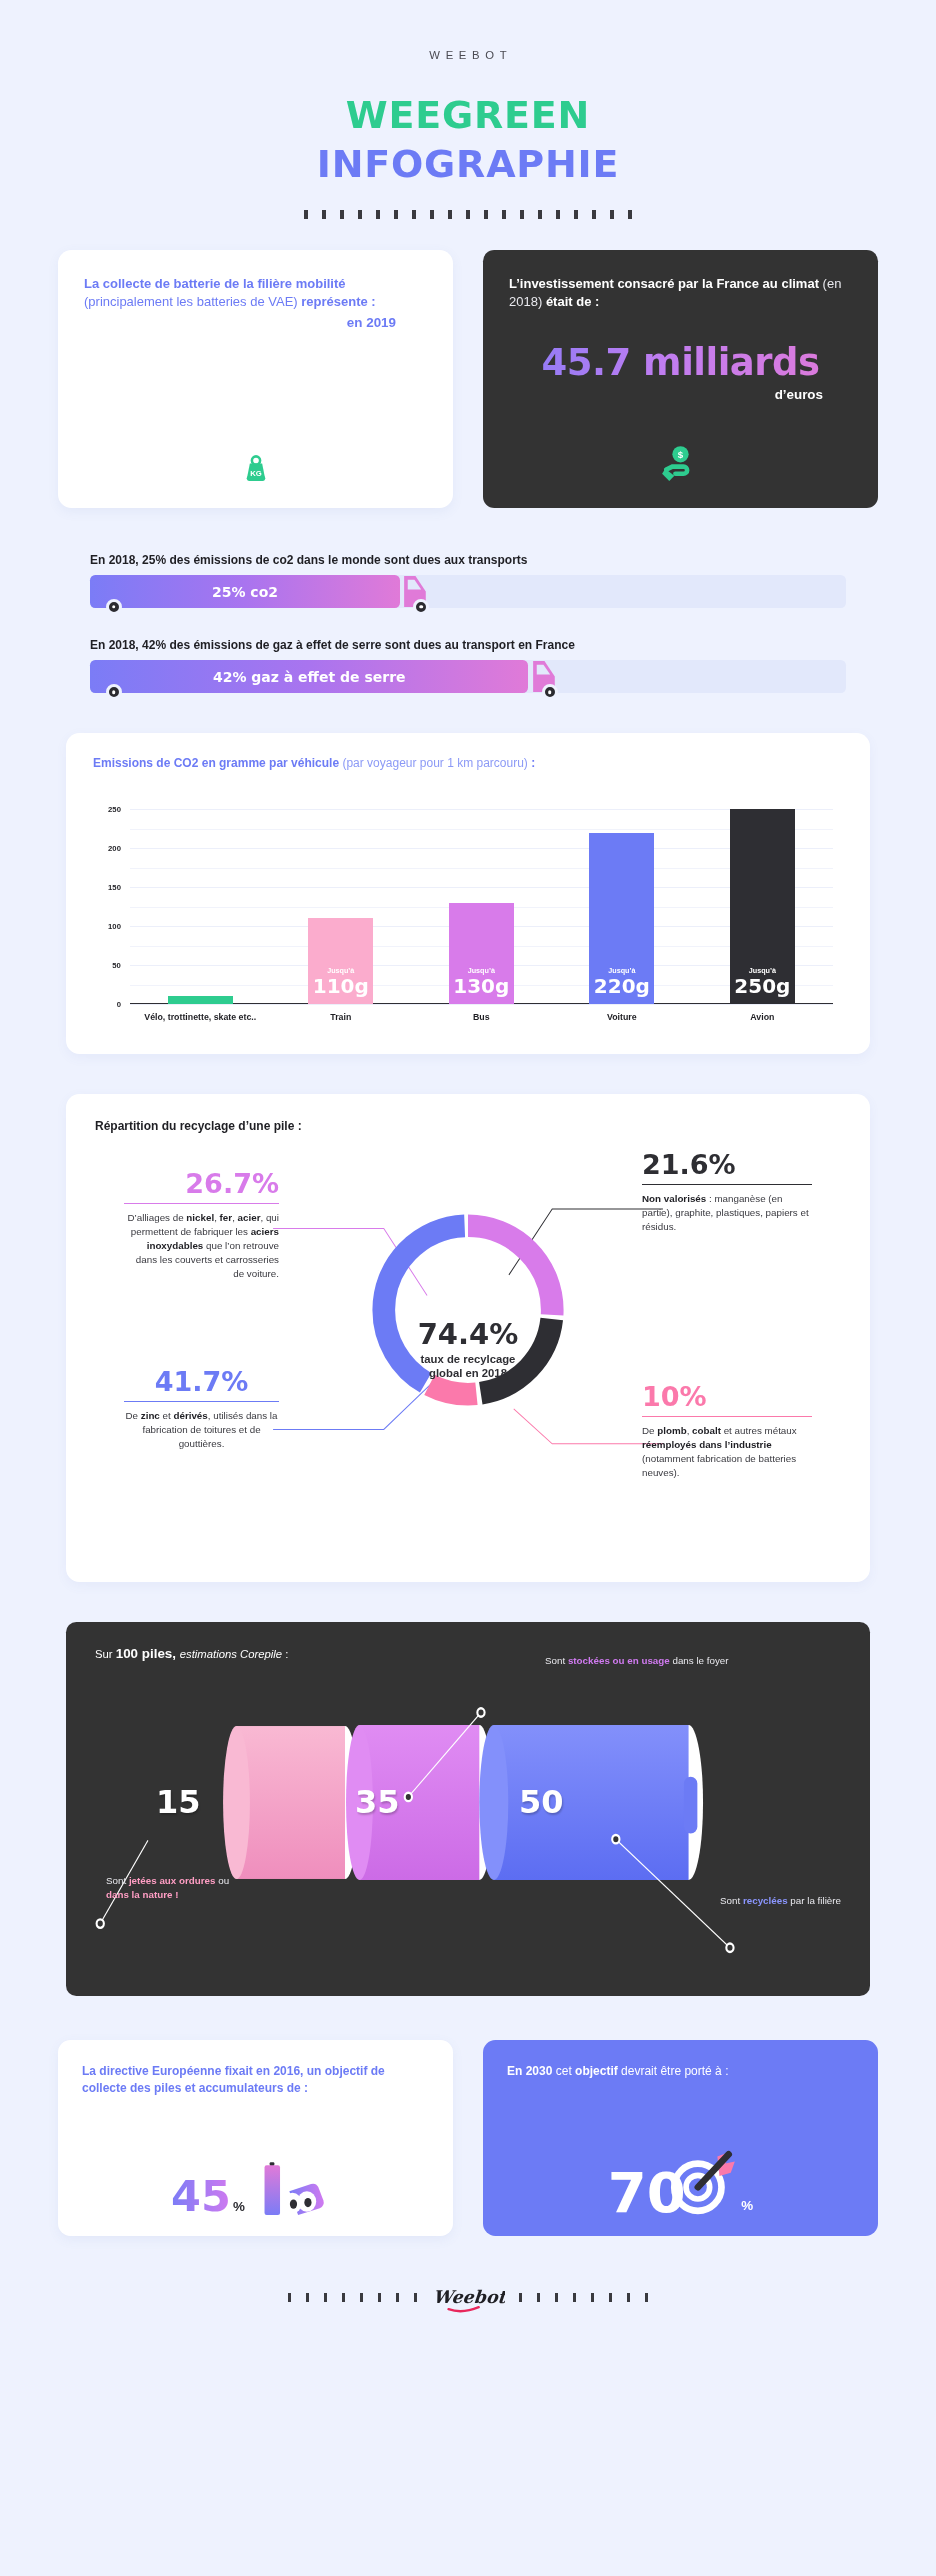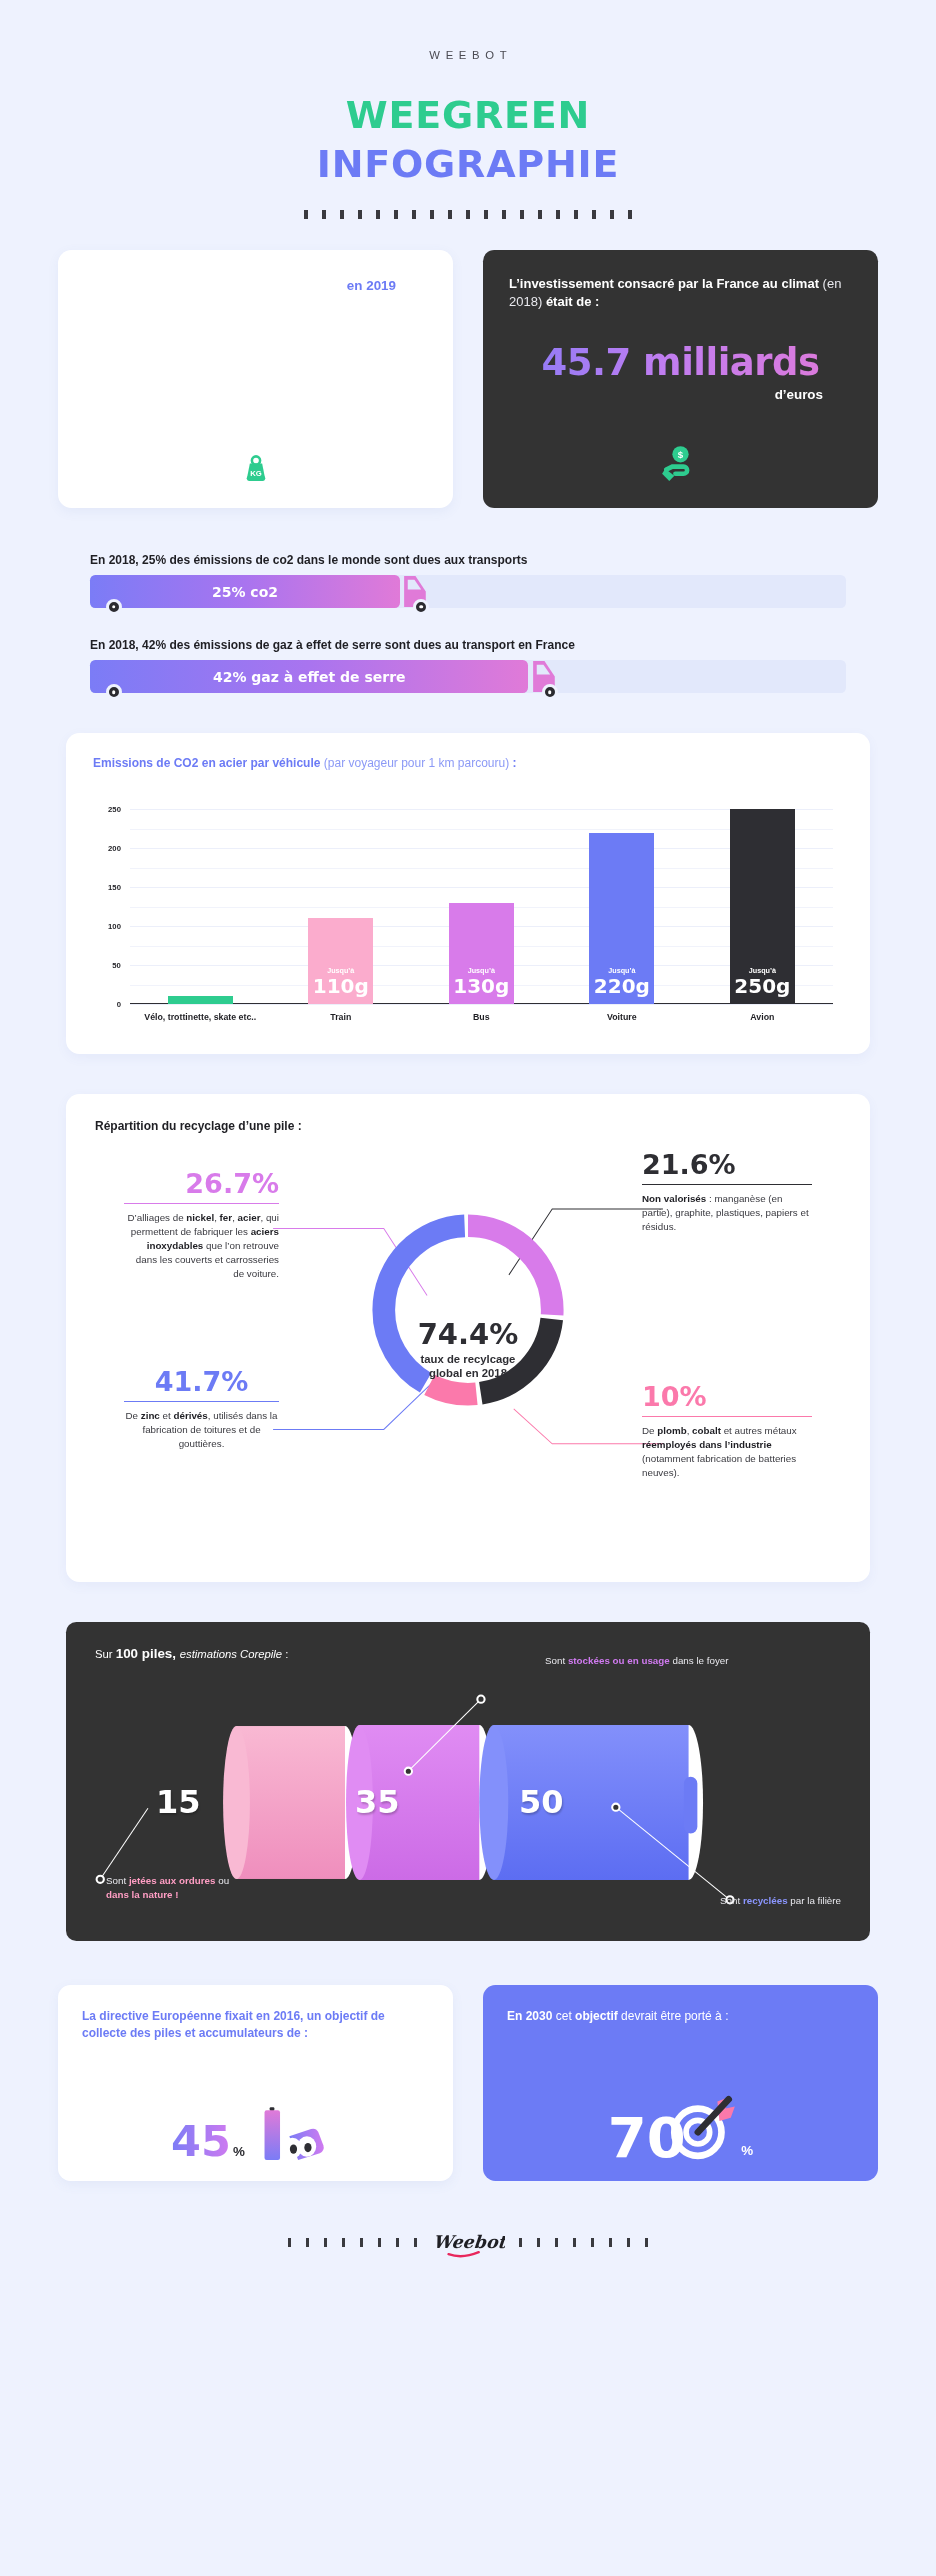--- a/index.html
+++ b/index.html
@@ -191,21 +191,21 @@
     font-family:"DejaVu Sans", sans-serif;
   }
   .center-lab .cs { margin-top: 3.1px; font-size: 11.3px; font-weight:800; color:#2e2e33; line-height:1.3; }
   .conn { position:absolute; left:0; top:0; width:100%; height:100%; pointer-events:none; }
 
   
   .dark-panel {
     margin: 40px 33px 0 33px;
     background:#333333; border-radius:10.3px;
     padding: 24px 29px 29px 29px;
-    position:relative; height: 319px;
+    position:relative; height: 374px;
   }
   .dark-title { font-size: 11.3px; color:#fff; font-weight:400; }
   .dark-title b { font-weight:900; font-size:13.4px; }
   .dark-title i { font-style: italic; }
   .piles { position:absolute; left:0; right:0; top: 103px; height: 155px; }
   .cal { position:absolute; font-size:9.8px; line-height:1.45; color:#e9e9ee; font-weight:400; }
   .cal b { font-weight: 800; }
   .cal.c1 { left: 40px; top: 252px; width: 134px; }
   .cal.c2 { left: 479px; top: 32px;  width: 216px; }
   .cal.c3 { right: 29px; top: 272px; width: 268px; text-align:right; }
@@ -263,20 +263,23 @@
           <i></i>
           <i></i>
           <i></i>
           <i></i>
         </div>
   </div>
 
   <div class="row2">
 
     <div class="card light">
+      <div class="card-head">
+        <b>La collecte de batterie de la filière mobilité</b><span> (principalement les batteries de VAE) </span><b>représente :</b>
+      </div>
       <div class="num-sub blue">en 2019</div>
       <div class="card-icon">
         <svg width="44" height="44" viewBox="0 0 86 86" aria-hidden="true">
           <path d="M31 46 h24 l6 30 H25 Z" fill="#2ecc8f"></path>
           <rect x="25" y="70" width="36" height="10" rx="5" fill="#2ecc8f"></rect>
           <circle cx="43" cy="40" r="8" fill="none" stroke="#2ecc8f" stroke-width="5"></circle>
           <text x="43" y="70" font-size="15" font-weight="800" fill="#ffffff" text-anchor="middle" font-family="Liberation Sans, sans-serif">KG</text>
         </svg>
       </div>
     </div>
@@ -327,21 +330,21 @@
           <path d="M9 9 h13 l13 19 H9 Z" fill="#e2e8fb"></path>
         </svg>
       </div>
       <div class="wheel" id="w1a" style="left: calc(0% + 15.5px);"></div>
       <div class="wheel" id="w1b" style="left: calc(58% + 13.4px);"></div>
     </div>
   </div>
 
   <div class="panel">
     <div class="panel-title">
-      <span>Emissions de CO2 en acier par véhicule</span>
+      <span>Emissions de CO2 en gramme par véhicule</span>
       <span class="thin">(par voyageur pour 1 km parcouru)</span>
       <span class="colon">:</span>
     </div>
     <div class="chart">
       <div class="grid" id="grid">
             <i class="major" style="top:100%"></i>
             <i style="top:90.56603773584906%"></i>
             <i class="major" style="top:81.13207547169812%"></i>
             <i style="top:71.69811320754718%"></i>
             <i class="major" style="top:62.264150943396224%"></i>

